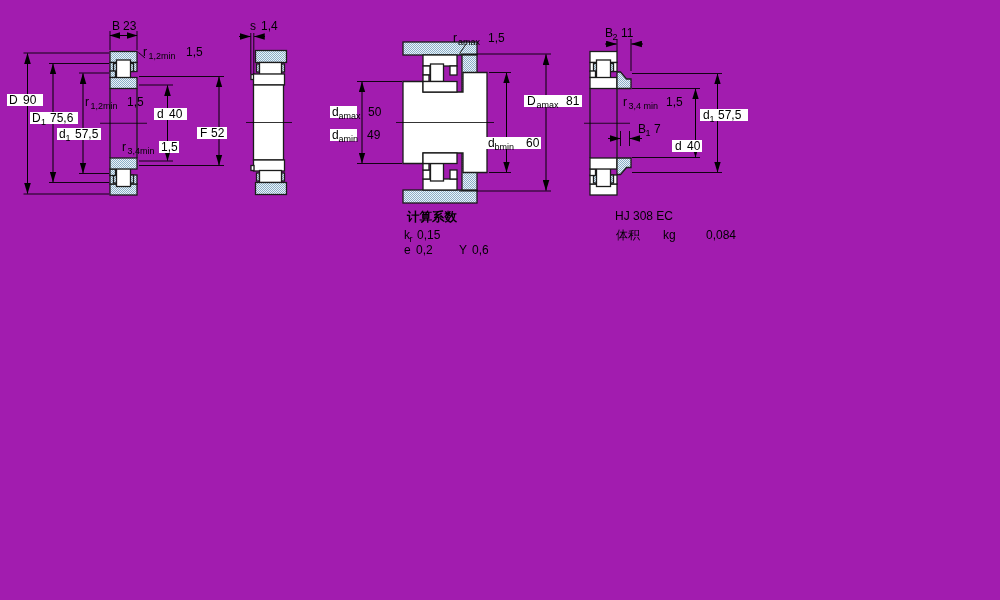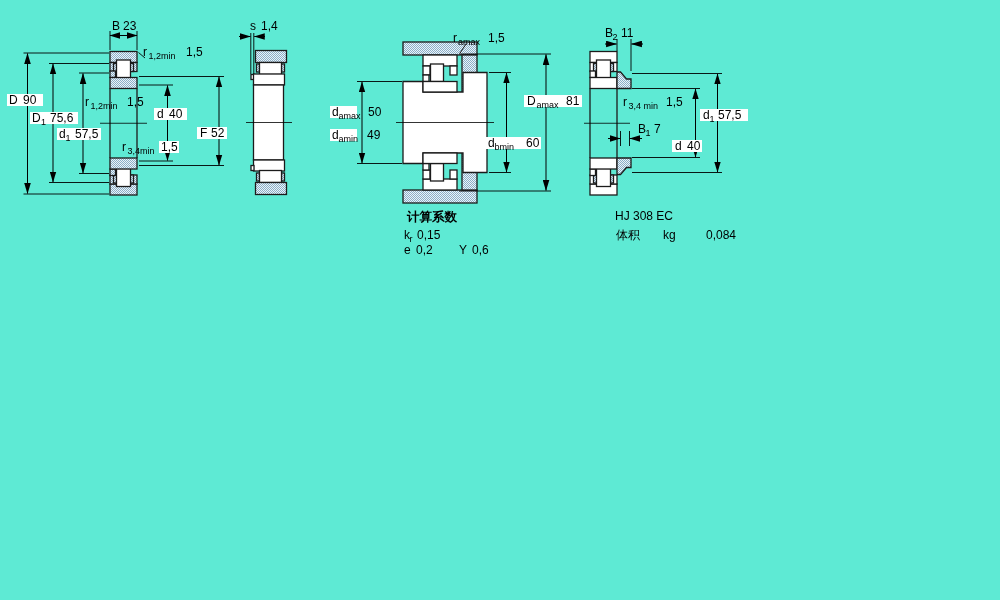--- a/index.html
+++ b/index.html
@@ -1,16 +1,16 @@
 <!DOCTYPE html>
 <html><head>
 <meta charset="utf-8">
 <style>
   html,body{margin:0;padding:0;background:#fff;}
-  #stage{position:relative;width:1000px;height:600px;background:#5eead4;overflow:hidden;}
+  #stage{position:relative;width:1000px;height:600px;background:#a21caf;overflow:hidden;}
   svg{position:absolute;left:0;top:0;}
   svg text{font-family:"Liberation Sans","DejaVu Sans",sans-serif;font-size:12px;fill:#000;}
   .sub{font-size:9px;}
   .ttl{font-weight:bold;font-size:12.5px;}
   .p{stroke:#1b1b1b;stroke-width:1.3;fill:url(#dz);}
   .pw{stroke:#1b1b1b;stroke-width:1.3;fill:#fff;}
   .ln{stroke:#1b1b1b;stroke-width:1.3;fill:none;}
   .dm{stroke:#000;stroke-width:1;fill:none;}
   .ex{stroke:#000;stroke-width:0.9;fill:none;}
   .cl{stroke:#000;stroke-width:0.8;fill:none;}

